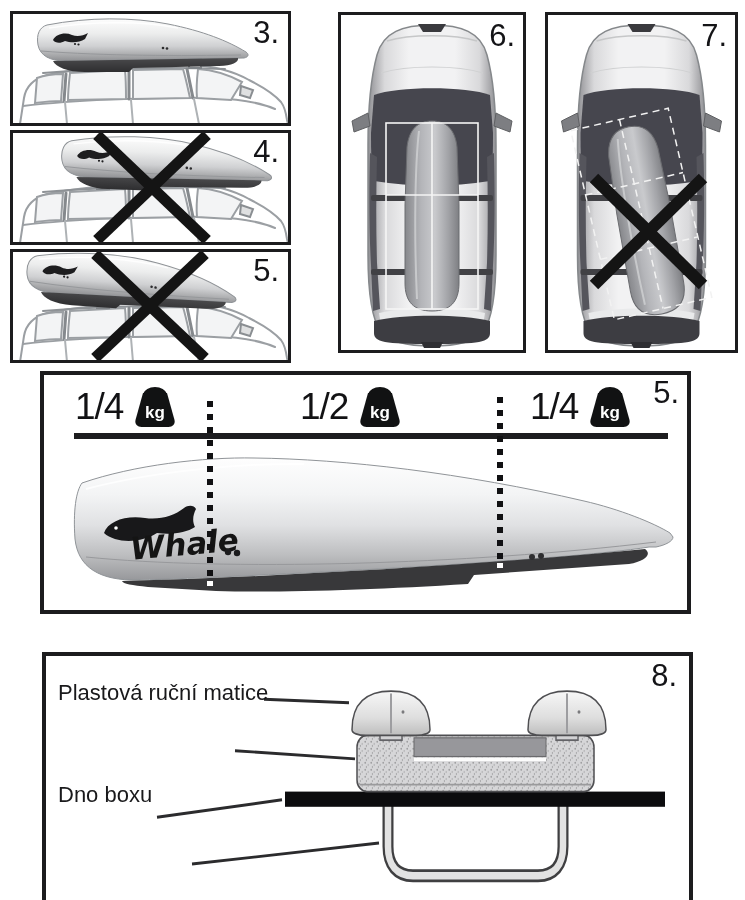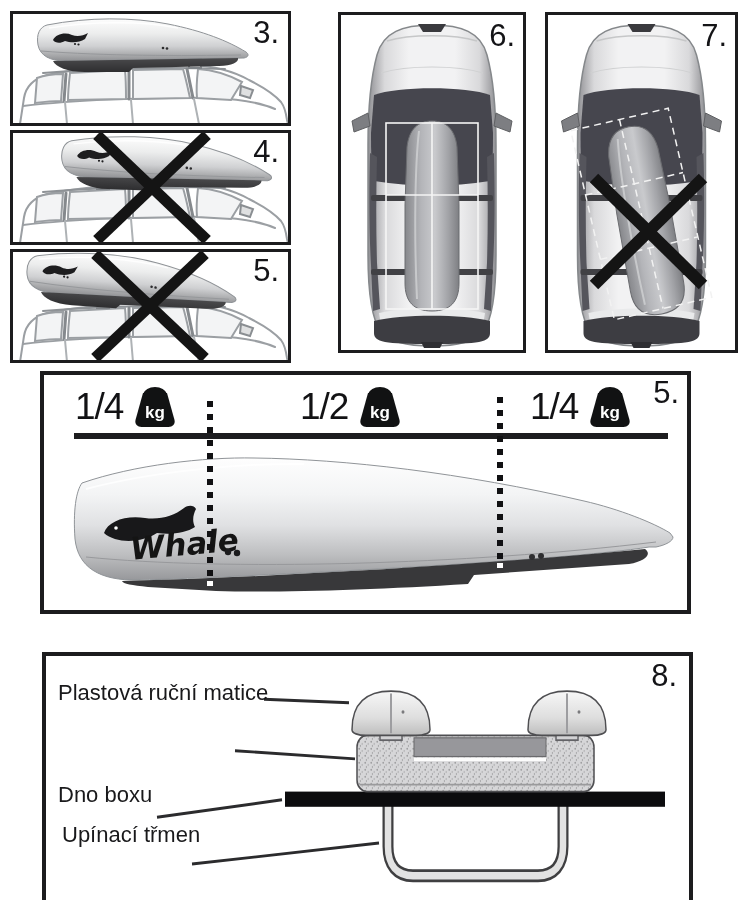--- a/index.html
+++ b/index.html
@@ -261,17 +261,16 @@
         <rect x="311" y="68" width="237" height="48" rx="10" fill="url(#speckle)" stroke="#4f4f52" stroke-width="1.5"></rect>
         <rect x="368" y="70" width="132" height="16" fill="#97979b" stroke="#6a6a6d" stroke-width="1"></rect>
         <rect x="368" y="87" width="132" height="3" fill="#fdfdfd"></rect>
         <line x1="314" y1="110" x2="545" y2="110" stroke="#9a9a9c" stroke-width="1.5"></line>
       </g>
       <use href="#handNut" x="345" y="60"></use>
       <use href="#handNut" x="521" y="60"></use>
     </svg>
     <div class="lbl" style="left:12px;top:25px">Plastová ruční matice</div>
     <div class="lbl" style="left:12px;top:127px">Dno boxu</div>
-    <div class="lbl" style="left:16px;top:167px">Upínací třmen</div>
     <div class="num" style="top:4px;right:12px">8.</div>
   </section>
 
 </div>
 
 </body></html>

